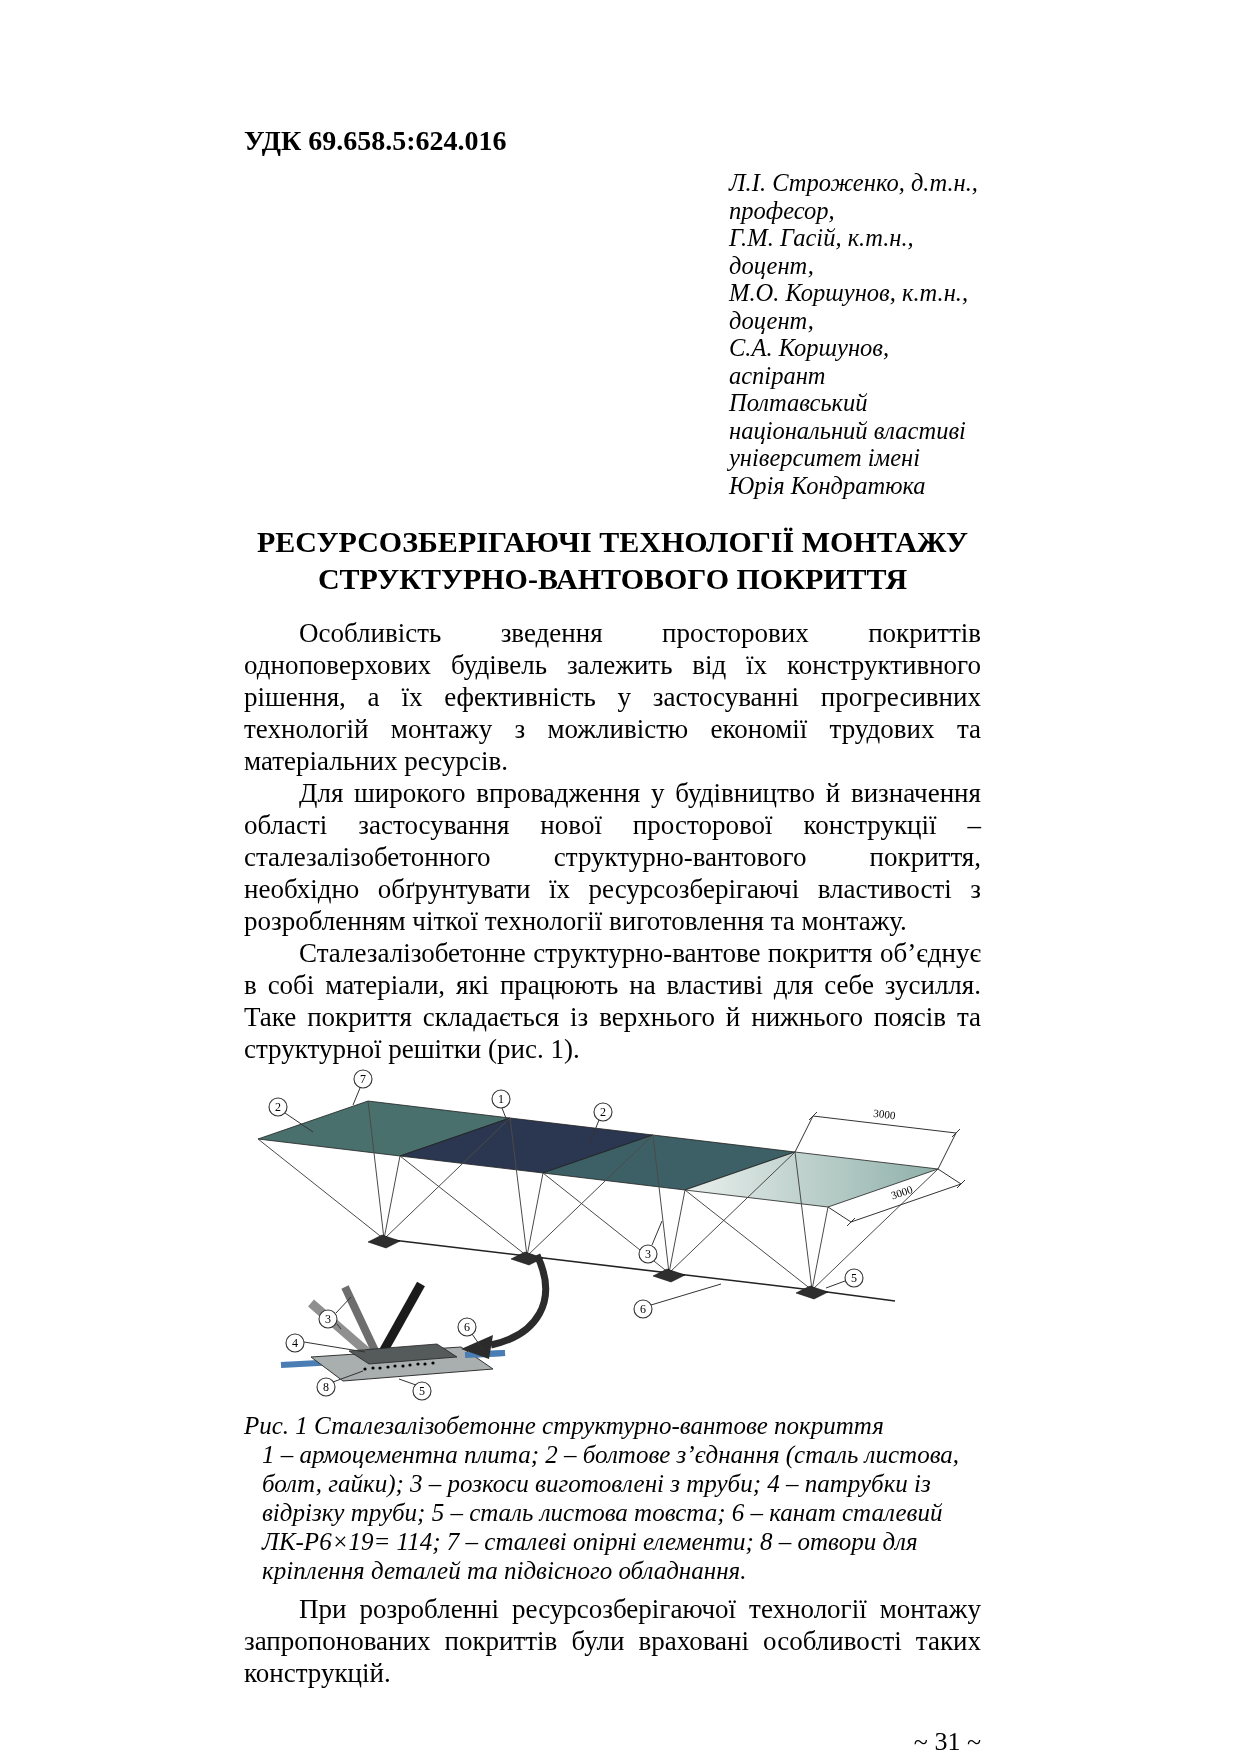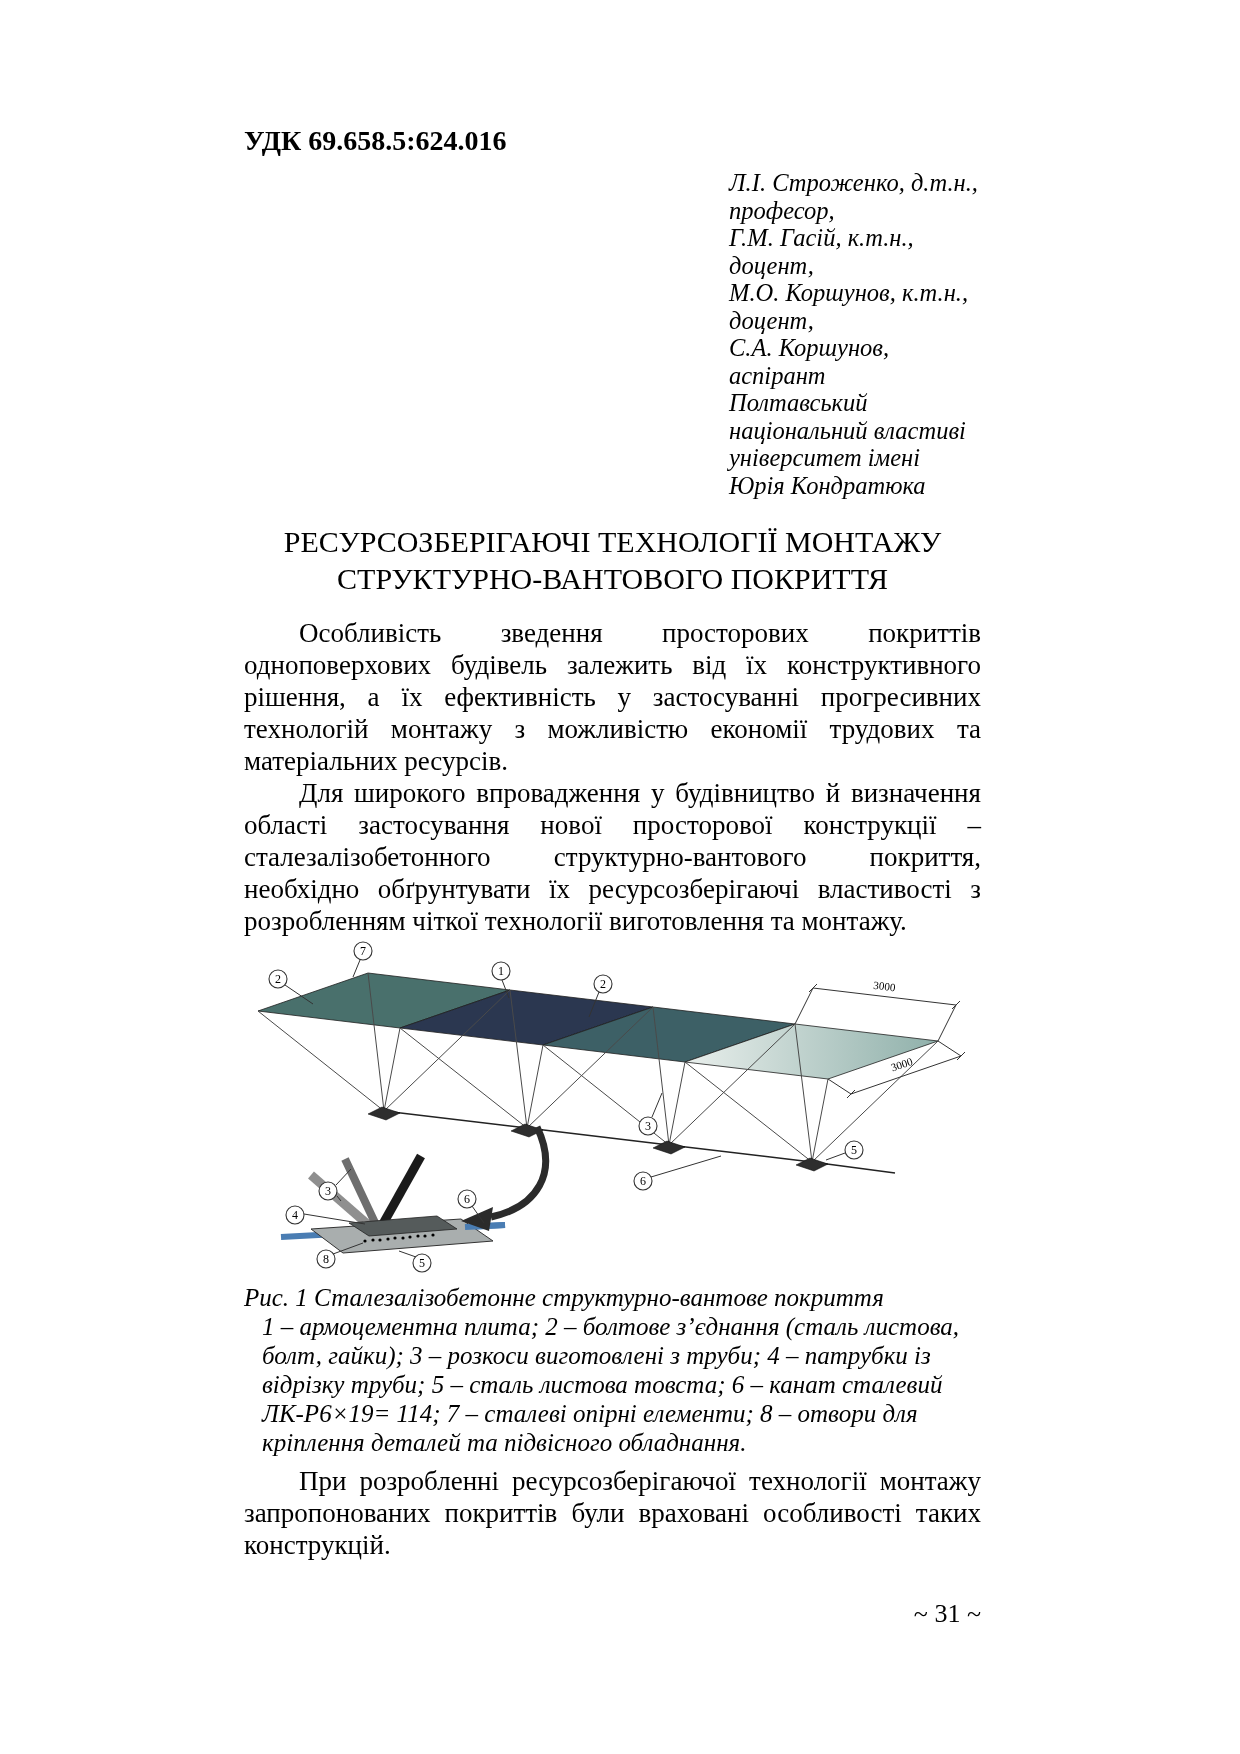--- a/index.html
+++ b/index.html
@@ -18,21 +18,21 @@
   .udc { font-size:28px; font-weight:bold; }
   .authors {
     margin:12px 0 14px 485px;
     font-style:italic;
     font-size:24.5px;
     line-height:27.5px;
   }
   .title {
     margin:24px 0 0 0;
     text-align:center;
-    font-weight:normal;
+    font-weight:bold;
     font-size:30px;
     line-height:37px;
   }
   .bodytext { margin-top:20px; }
   .bodytext p, p.closing {
     margin:0;
     font-size:27px;
     line-height:32px;
     text-align:justify;
     text-indent:55px;
@@ -73,20 +73,21 @@
   </div>
 
   <div class="title">
     <div>РЕСУРСОЗБЕРІГАЮЧІ ТЕХНОЛОГІЇ МОНТАЖУ</div>
     <div>СТРУКТУРНО-ВАНТОВОГО ПОКРИТТЯ</div>
   </div>
 
   <div class="bodytext">
     <p>Особливість зведення просторових покриттів одноповерхових будівель залежить від їх конструктивного рішення, а їх ефективність у застосуванні прогресивних технологій монтажу з можливістю економії трудових та матеріальних ресурсів.</p>
     <p>Для широкого впровадження у будівництво й визначення області застосування нової просторової конструкції – сталезалізобетонного структурно-вантового покриття, необхідно обґрунтувати їх ресурсозберігаючі властивості з розробленням чіткої технології виготовлення та монтажу.</p>
+    <p>Сталезалізобетонне структурно-вантове покриття об’єднує в собі матеріали, які працюють на властиві для себе зусилля. Таке покриття складається із верхнього й нижнього поясів та структурної решітки (рис. 1).</p>
   </div>
 
   <figure class="fig">
     <svg width="720" height="340" viewBox="0 0 720 340">
       <defs>
         <linearGradient id="panelGrad" x1="0" y1="0" x2="1" y2="0">
           <stop offset="0" stop-color="#e9efec"></stop>
           <stop offset="1" stop-color="#8fb0aa"></stop>
         </linearGradient>
       </defs>

